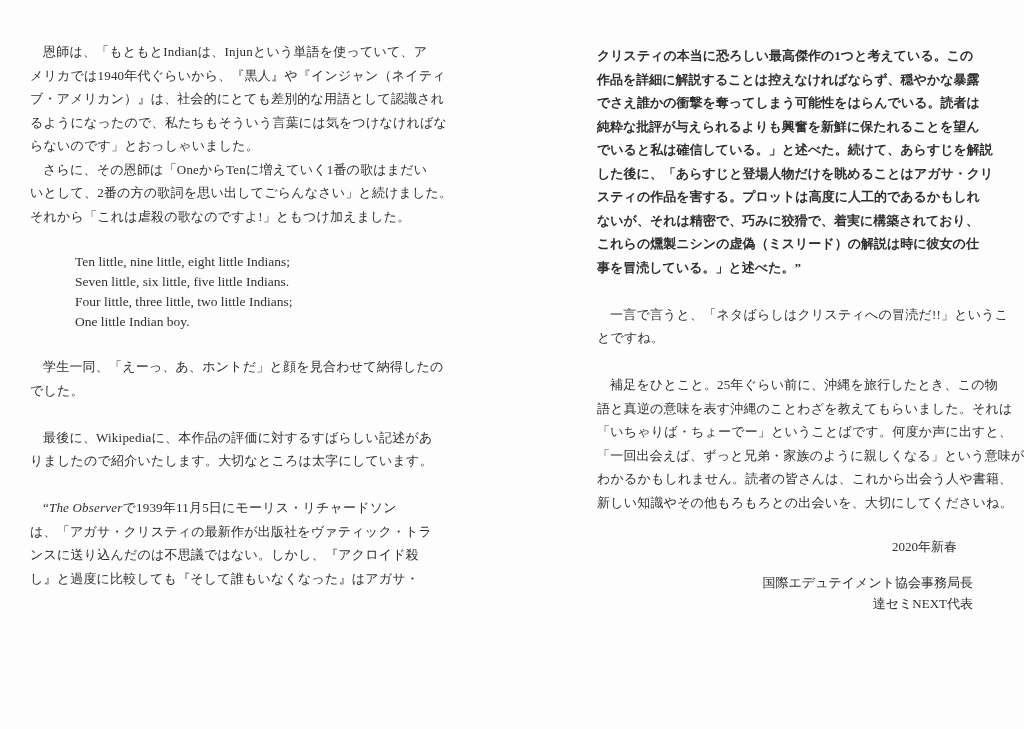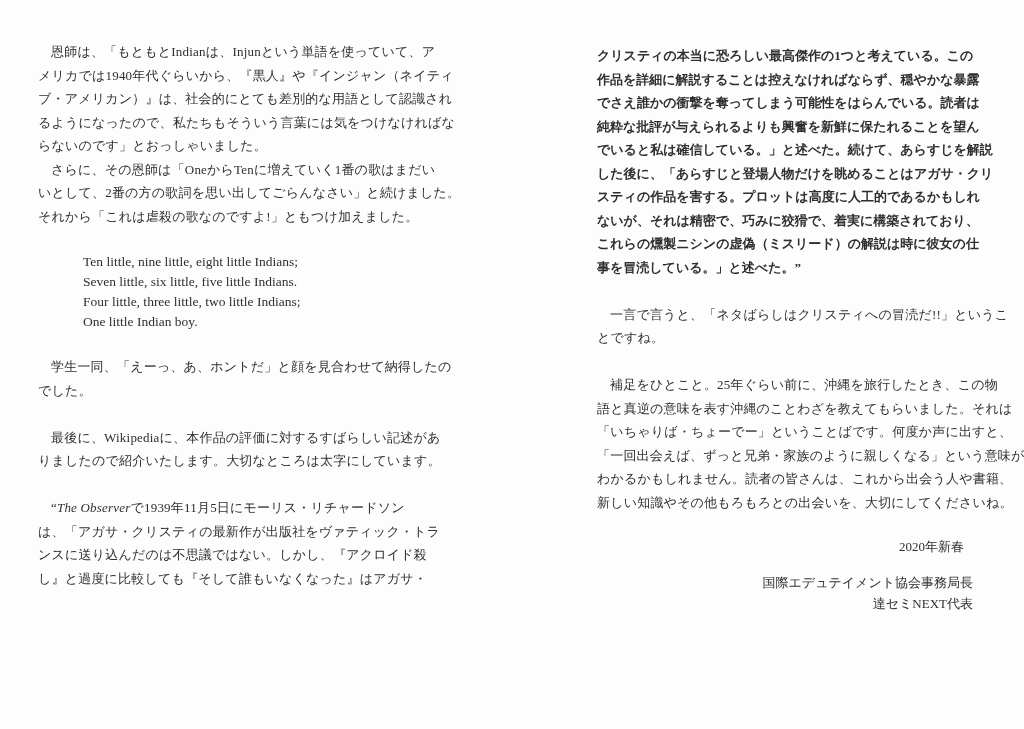--- a/index.html
+++ b/index.html
@@ -10,21 +10,21 @@
   }
   .spread {
     position: relative;
     width: 1024px;
     height: 729px;
     background: #fdfdfd;
     color: #2f2f2f;
     overflow: hidden;
   }
   .page { position: absolute; }
-  .page-left  { left: 38px;  top: 40px; width: 398px; }
+  .page-left  { left: 30px;  top: 40px; width: 398px; }
   .page-right { left: 597px; top: 44px; width: 376px; }
 
   .para {
     font-size: 13px;
     line-height: 23.5px;
     margin-bottom: 23.5px;
     white-space: pre;
     letter-spacing: 0.2px;
   }
   .no-gap { margin-bottom: 0; }
@@ -40,21 +40,21 @@
   .observer-para { white-space: normal; }
   .observer-para em { font-style: italic; }
   .lines-block { display: block; white-space: pre; text-indent: 0; }
 
   .bold-quote { font-weight: bold; letter-spacing: 0; }
 
   .date-line {
     font-size: 13px;
     line-height: 18px;
     text-align: right;
-    margin: 20px 9px 16px 0;
+    margin: 20px 16px 16px 0;
   }
   .sig-wrap { text-align: right; margin-bottom: 3px; }
   .sig-org {
     display: inline-block;
     text-align: right;
     font-size: 13px;
     line-height: 21px;
     white-space: pre;
   }
   .sig-name {

